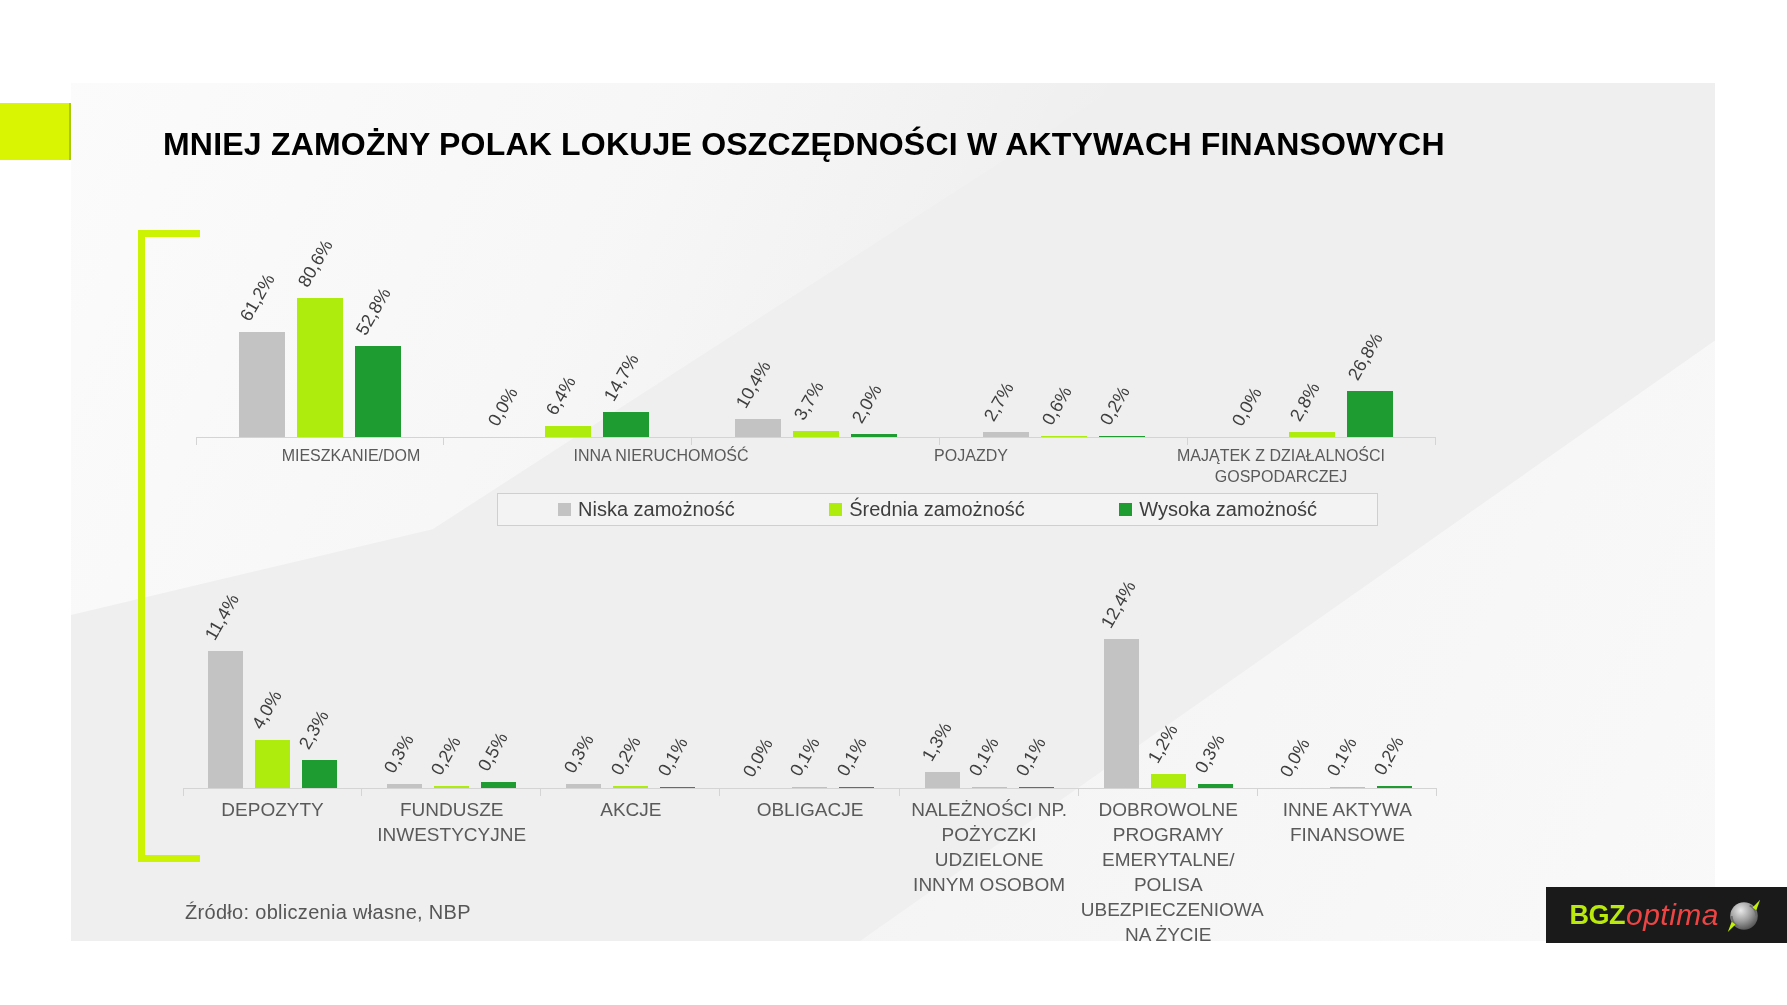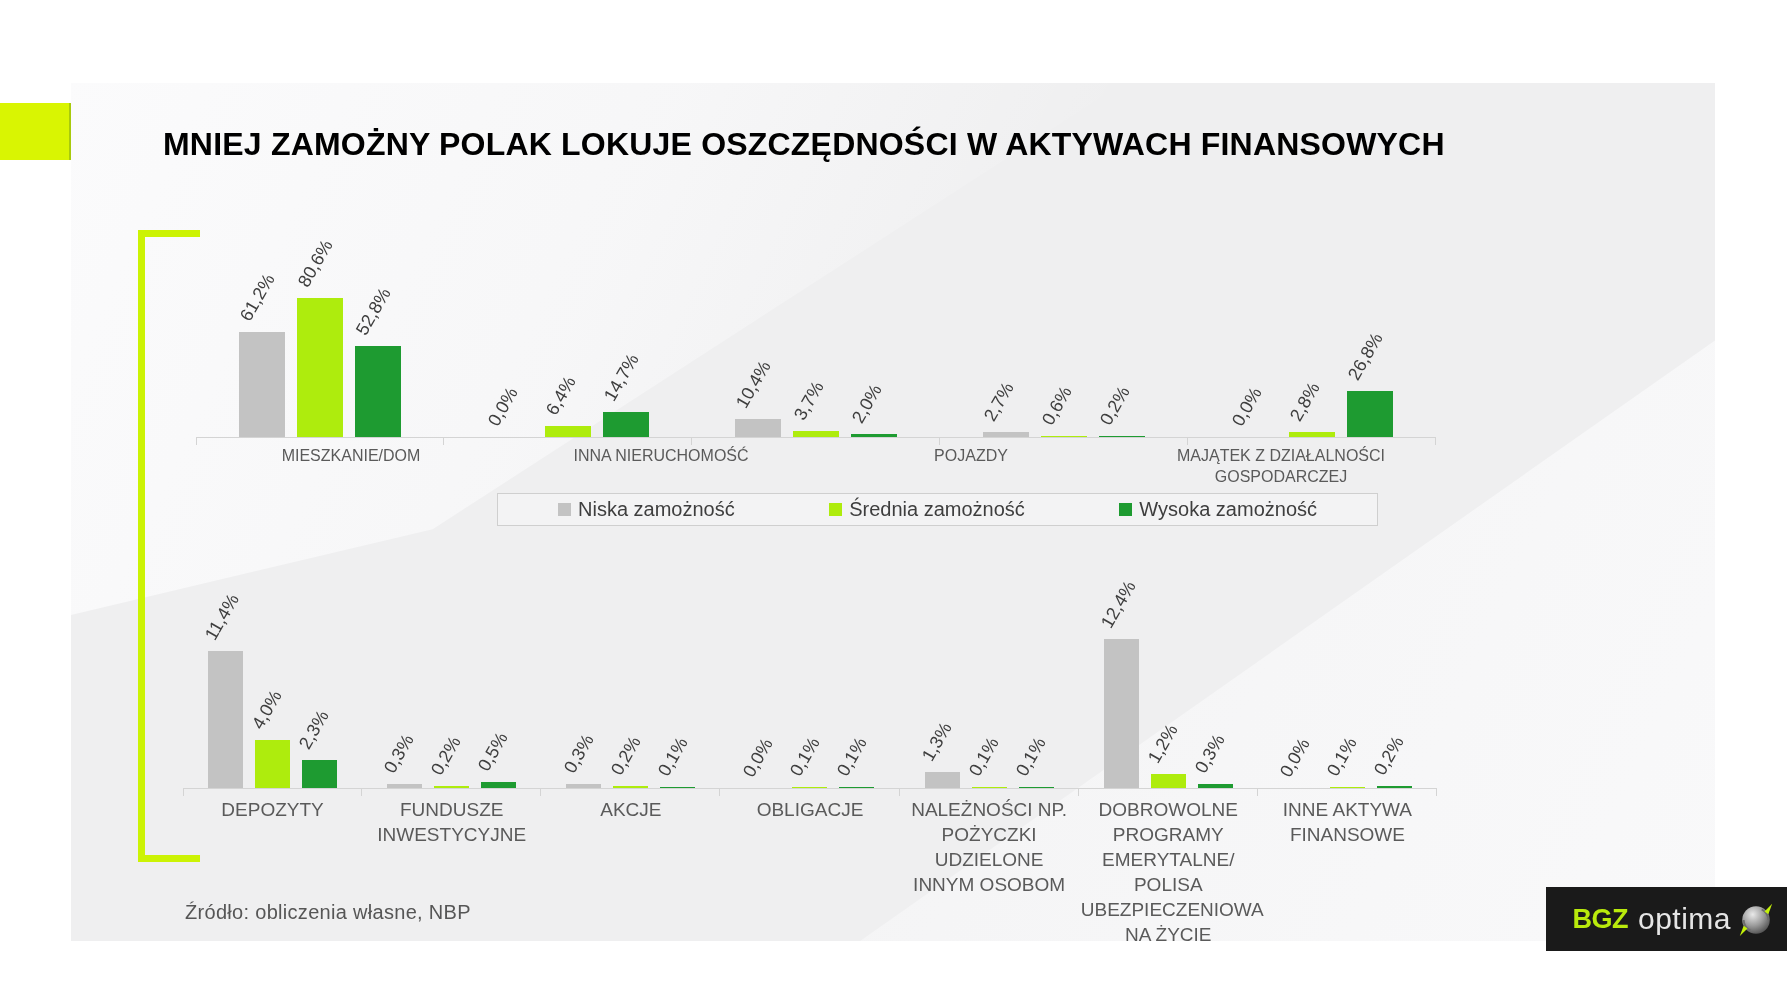--- a/index.html
+++ b/index.html
@@ -83,26 +83,26 @@
     border:1px solid #cfcfcf;background:rgba(255,255,255,0.25);
     display:flex;align-items:center;justify-content:space-between;
     padding:0 60px;box-sizing:border-box;
   }
   .legend-item{display:flex;align-items:center;gap:7px;font-size:20px;color:#3e3e3e;white-space:nowrap;}
   .swatch{width:13px;height:13px;flex:0 0 auto;}
 
   .source{position:absolute;left:114px;top:818px;font-size:20px;color:#565656;letter-spacing:0.3px;}
 
   .logo{
-    position:absolute;left:1546px;top:887px;width:241px;height:64px;background:#1a1a1a;
+    position:absolute;left:1546px;top:887px;width:241px;height:56px;background:#1a1a1a;
     display:flex;align-items:center;justify-content:flex-end;
-    padding-right:12px;box-sizing:border-box;text-align:center;
+    padding-right:24px;box-sizing:border-box;text-align:center;
   }
   .logo-bgz{color:#b9ea0c;font-weight:bold;font-size:27px;letter-spacing:-0.5px;}
-  .logo-optima{color:#e5e5e5;font-size:30px;letter-spacing:0.5px;margin-left:10px;}
+  .logo-optima{color:#ef4444;font-size:30px;letter-spacing:0.5px;margin-left:1px;font-style:italic;}
   .logo-icon{margin-left:6px;display:flex;}
 </style>
 </head>
 <body>
 
 <div class="decor-sq1"></div>
 <div class="decor-sq2"></div>
 
 <div class="panel">
   <div class="sheen1"></div>

